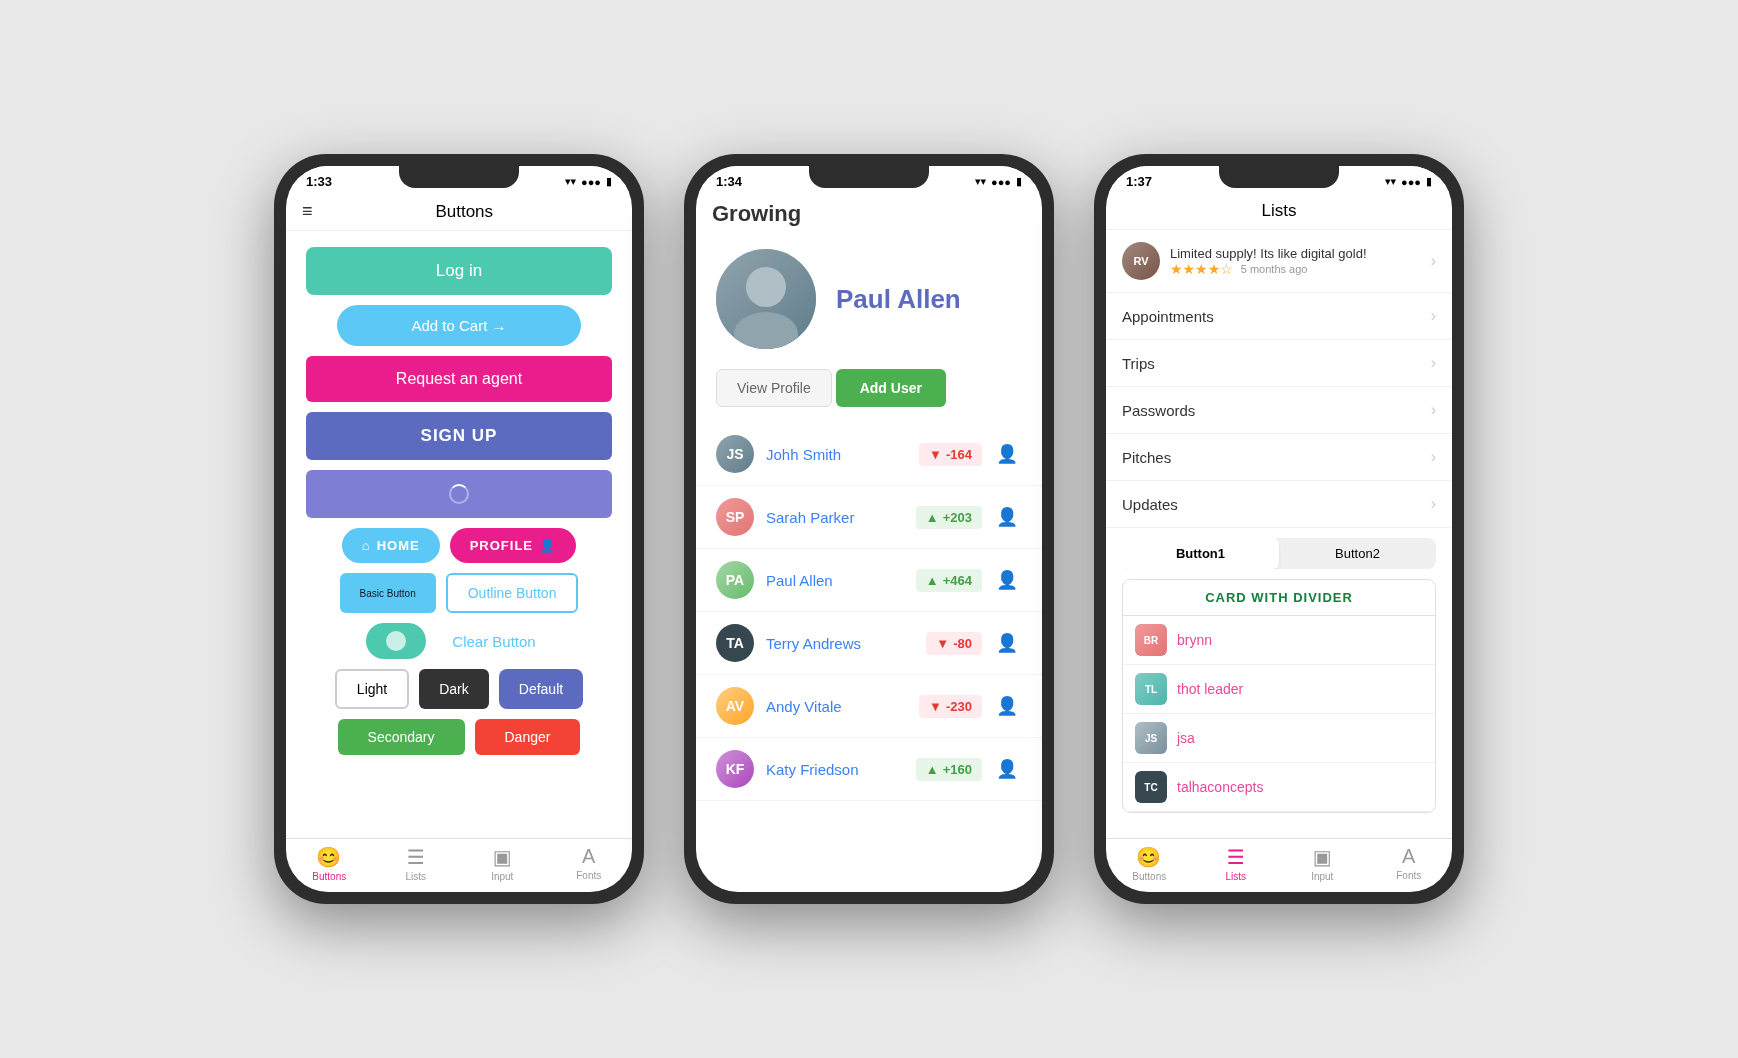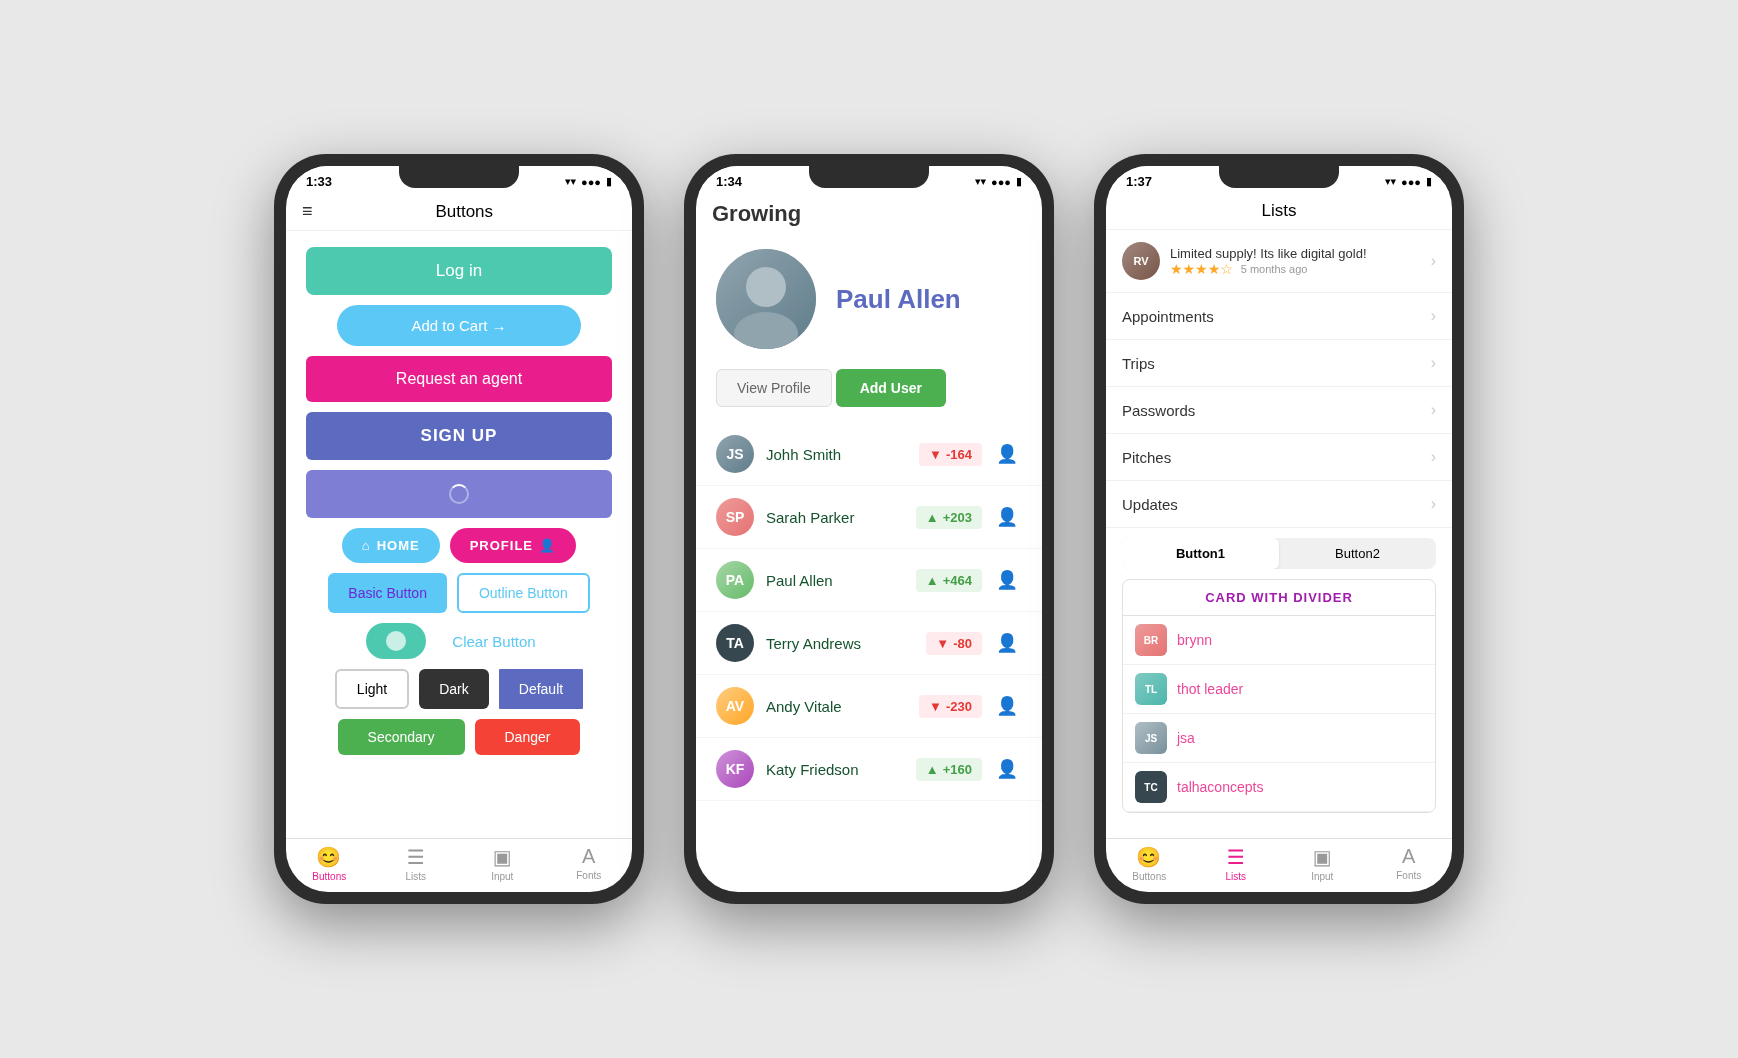--- a/index.html
+++ b/index.html
@@ -199,25 +199,25 @@
       font-size: 13px;
       font-weight: 700;
       letter-spacing: 1px;
       cursor: pointer;
       display: flex;
       align-items: center;
       gap: 6px;
     }
     .btn-basic {
       background: #5bc8f5;
-      color: #6d28d9;
+      color: #0f172a;
       border: none;
       border-radius: 6px;
       padding: 10px 20px;
-      font-size: 14px;
+      font-size: 10px;
       cursor: pointer;
     }
     .btn-outline {
       background: #fff;
       color: #5bc8f5;
       border: 2px solid #5bc8f5;
       border-radius: 6px;
       padding: 10px 20px;
       font-size: 14px;
       cursor: pointer;
@@ -261,21 +261,21 @@
       border: none;
       border-radius: 6px;
       padding: 10px 20px;
       font-size: 14px;
       cursor: pointer;
     }
     .btn-default {
       background: #5c6bc0;
       color: #fff;
       border: none;
-      border-radius: 1px;
+      border-radius: 8px;
       padding: 10px 20px;
       font-size: 14px;
       cursor: pointer;
     }
     .btn-secondary {
       background: #4caf50;
       color: #fff;
       border: none;
       border-radius: 6px;
       padding: 10px 30px;
@@ -388,21 +388,21 @@
       width: 38px;
       height: 38px;
       border-radius: 50%;
       background: #b0bec5;
       flex-shrink: 0;
       overflow: hidden;
     }
     .user-name {
       flex: 1;
       font-size: 15px;
-      color: #14532d;
+      color: #3b82f6;
     }
     .score-badge {
       padding: 4px 10px;
       border-radius: 4px;
       font-size: 13px;
       font-weight: 600;
       display: flex;
       align-items: center;
       gap: 4px;
     }
@@ -513,21 +513,21 @@
       background: #fff;
       border-radius: 8px;
       border: 1px solid #e0e0e0;
       overflow: hidden;
     }
     .card-divider-title {
       text-align: center;
       font-size: 13px;
       font-weight: 700;
       letter-spacing: 1px;
-      color: #a21caf;
+      color: #15803d;
       padding: 10px;
       border-bottom: 1px solid #e0e0e0;
     }
     .card-user-item {
       display: flex;
       align-items: center;
       padding: 8px 12px;
       border-bottom: 1px solid #f0f0f0;
       gap: 10px;
     }

